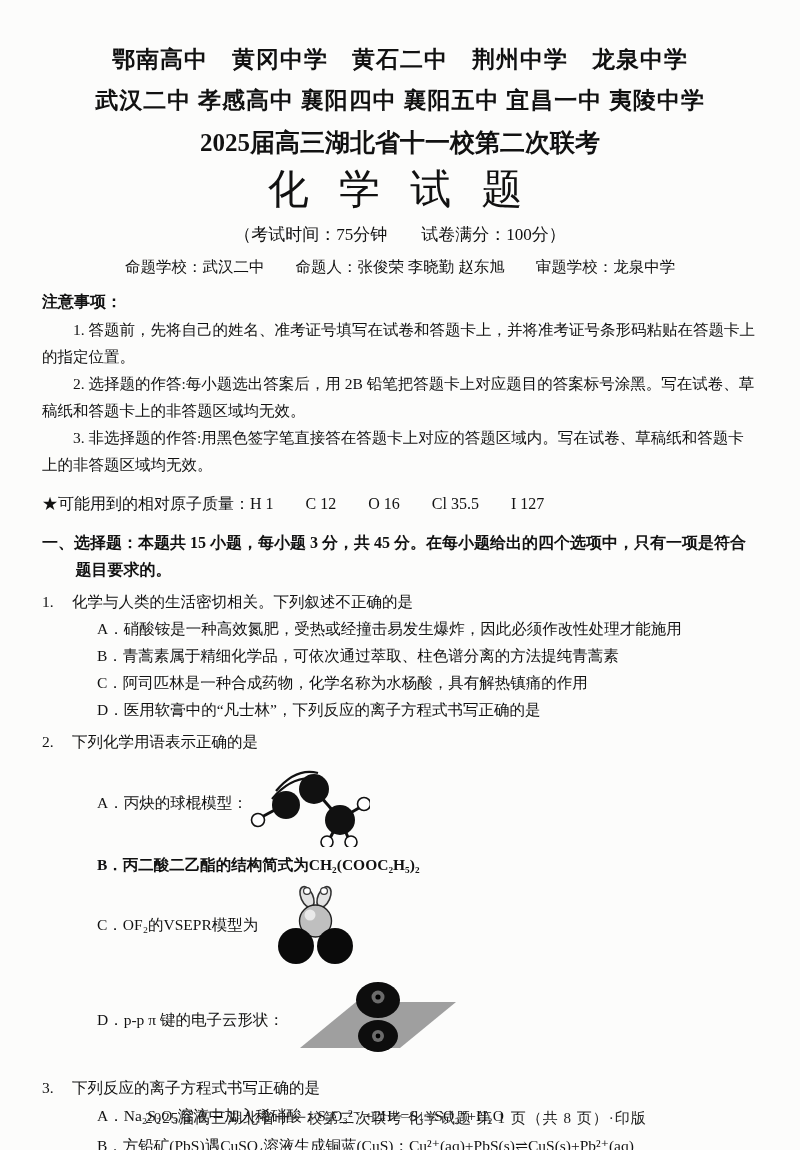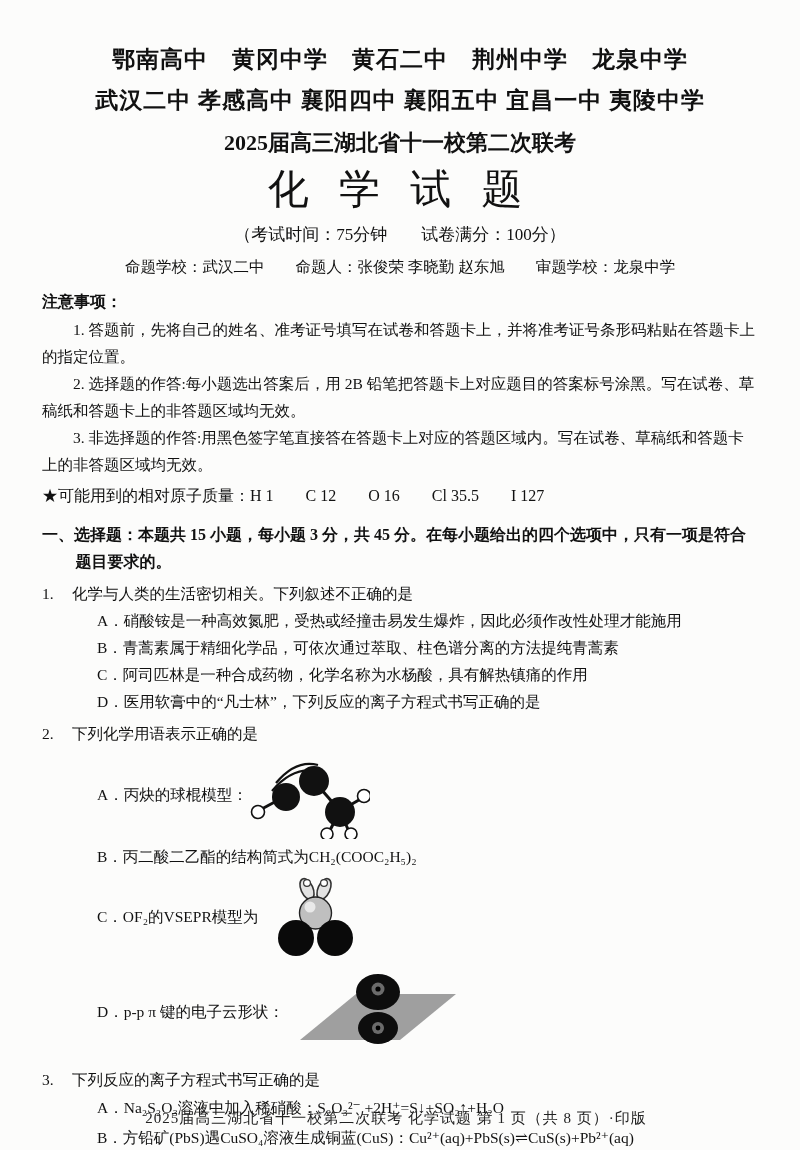--- a/index.html
+++ b/index.html
@@ -6,30 +6,30 @@
   html,body { background:#e9e9e9; }
   .page {
     width:800px; height:1150px; margin:0 auto; background:#fcfcfb;
     color:#111; overflow:hidden; position:relative;
     font-family:"Liberation Serif","DejaVu Serif",serif;
     padding:44px 42px 0 42px;
   }
   .center { text-align:center; }
   .schools-line1 { font-size:23px; font-weight:bold; letter-spacing:1px; line-height:32px; }
   .schools-line2 { font-size:23px; font-weight:bold; letter-spacing:1px; line-height:32px; margin-top:9px; }
-  .exam-session  { font-size:22px; font-weight:bold; line-height:30px; margin-top:11px; }
+  .exam-session  { font-size:25px; font-weight:bold; line-height:30px; margin-top:11px; }
   .paper-title   { font-size:41px; font-weight:normal; letter-spacing:10px; line-height:44px; margin-top:9px; }
   .exam-info     { font-size:17px; line-height:24px; margin-top:12px; }
   .committee     { font-size:15.5px; line-height:22px; margin-top:9px; }
 
   .notices { margin-top:10px; }
   .notices-title { font-size:16px; font-weight:bold; line-height:28px; }
   .notice-item { font-size:15.5px; line-height:27px; text-indent:2em; }
 
-  .atomic-mass { font-size:16px; line-height:28px; margin-top:4px; }
+  .atomic-mass { font-size:16px; line-height:28px; margin-top:12px; }
 
   .section-title { font-size:16px; font-weight:bold; line-height:27px; margin-top:11px;
                    padding-left:2.1em; text-indent:-2.1em; }
 
   .question { display:flex; margin-top:5px; }
   .q-num  { width:30px; flex:0 0 30px; font-size:15.5px; line-height:27px; }
   .q-body { flex:1; }
   .q-stem { font-size:15.5px; line-height:27px; }
   .option { font-size:15.5px; line-height:27px; margin-left:25px; }
   .option-flex { display:flex; align-items:center; margin-left:25px; font-size:15.5px; }
@@ -91,21 +91,21 @@
           <path d="M24,40 Q44,16 68,20" fill="none" stroke="#111" stroke-width="2.2"></path>
           <circle cx="38" cy="46" r="14" fill="#111"></circle>
           <circle cx="66" cy="30" r="15" fill="#111"></circle>
           <circle cx="92" cy="61" r="15" fill="#111"></circle>
           <circle cx="116" cy="45" r="6.5" fill="#fff" stroke="#111" stroke-width="1.6"></circle>
           <circle cx="79" cy="83" r="6" fill="#fff" stroke="#111" stroke-width="1.6"></circle>
           <circle cx="103" cy="83" r="6" fill="#fff" stroke="#111" stroke-width="1.6"></circle>
         </svg>
       </div>
 
-      <div class="option" style="margin-top:4px;">B．丙二酸二乙酯的结构简式为CH₂(COOC₂H₅)₂</div>
+      <div class="option" style="margin-top:4px;font-weight:bold;">B．丙二酸二乙酯的结构简式为CH₂(COOC₂H₅)₂</div>
 
       <div class="option-flex" style="margin-top:4px;">
         <span class="lbl">C．OF₂的VSEPR模型为</span>
         <svg class="mol-img" width="96" height="86" viewBox="0 0 96 86" style="margin-left:8px;">
           <ellipse cx="41" cy="15" rx="6" ry="11" transform="rotate(-24 41 15)" fill="#e2e2e2" stroke="#333" stroke-width="1.6"></ellipse>
           <ellipse cx="58" cy="15" rx="6" ry="11" transform="rotate(24 58 15)" fill="#e2e2e2" stroke="#333" stroke-width="1.6"></ellipse>
           <circle cx="41" cy="9" r="3.4" fill="#fff" stroke="#333" stroke-width="1.2"></circle>
           <circle cx="58" cy="9" r="3.4" fill="#fff" stroke="#333" stroke-width="1.2"></circle>
           <circle cx="49.5" cy="39" r="16" fill="#bfbfbf" stroke="#222" stroke-width="1.4"></circle>
           <circle cx="44" cy="33" r="5.5" fill="#e9e9e9"></circle>

